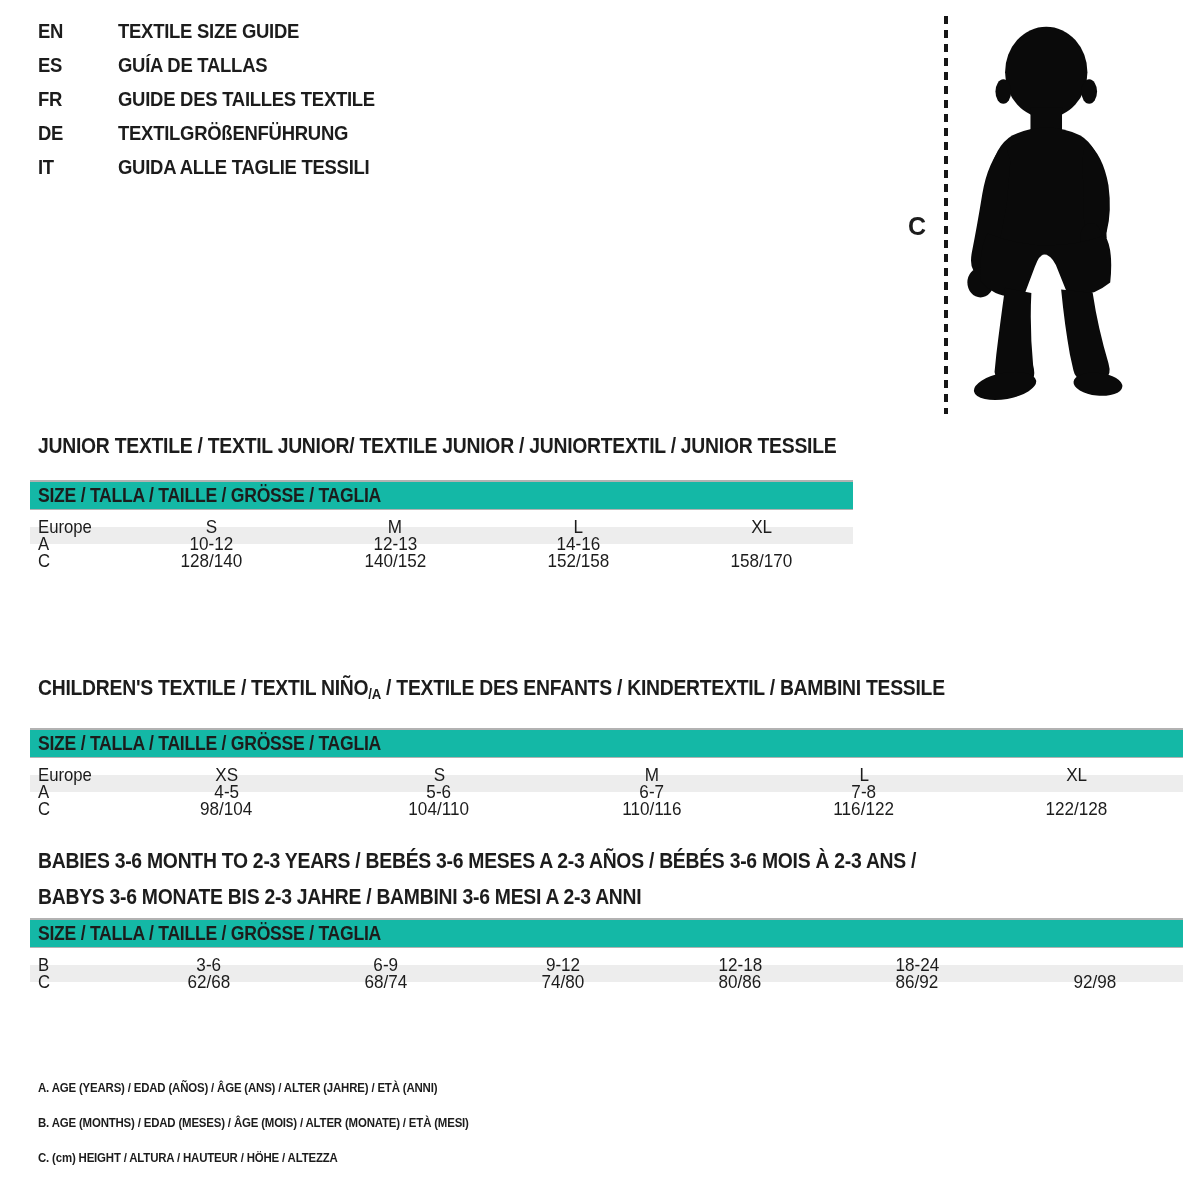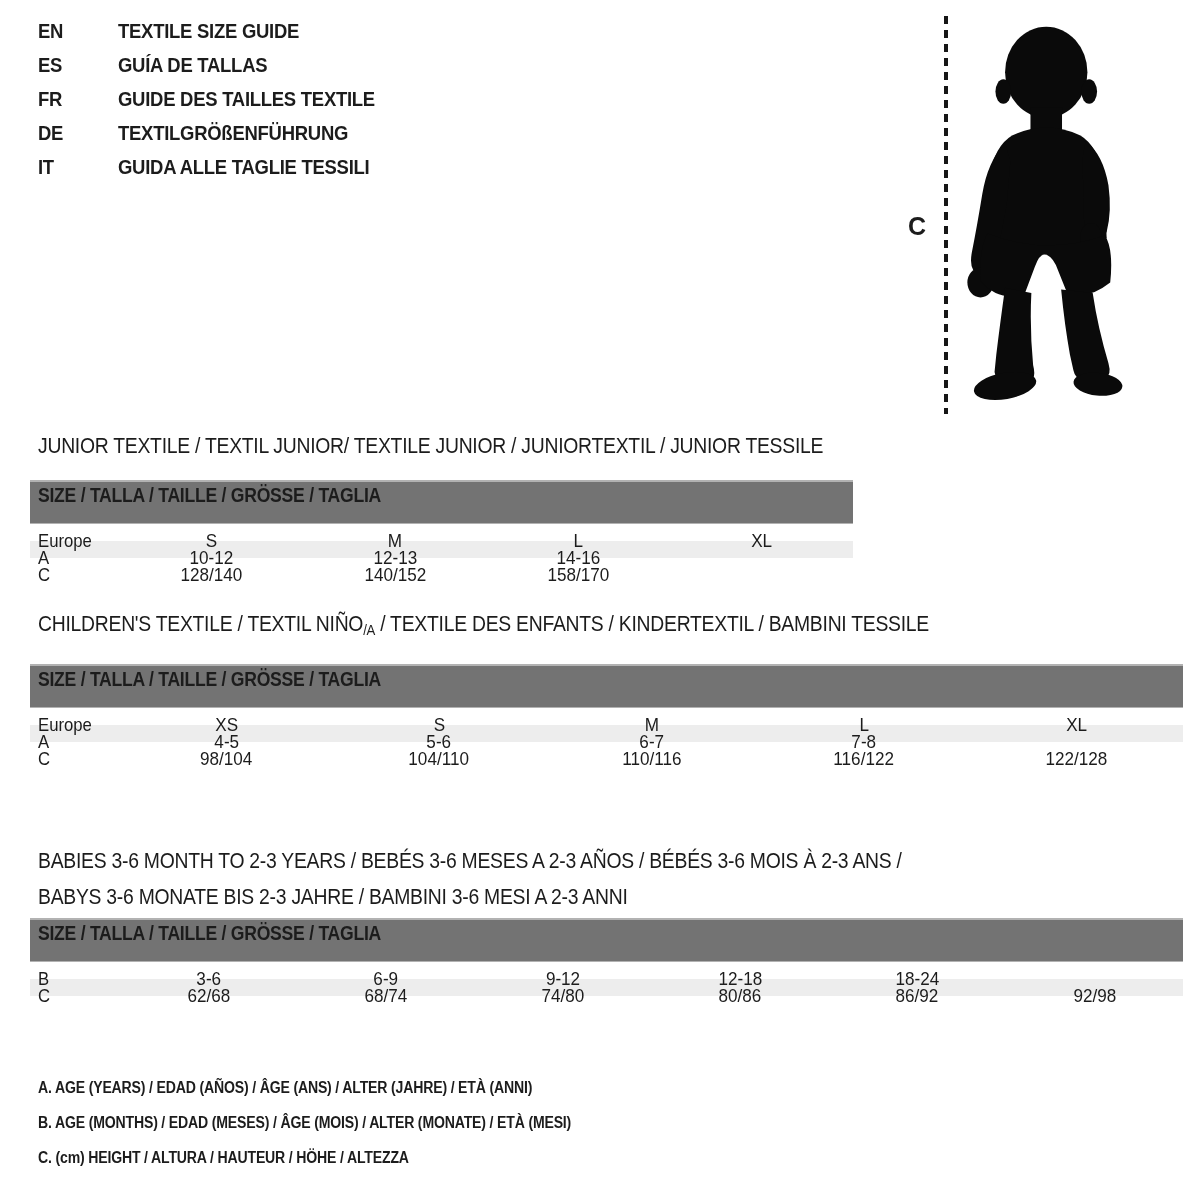--- a/index.html
+++ b/index.html
@@ -18,41 +18,41 @@
          font-weight:700;font-size:21px;line-height:34px;letter-spacing:-0.3px;}
 
   
   .height-line{position:absolute;left:944px;top:16px;width:4px;height:398px;
     background:repeating-linear-gradient(to bottom,#161616 0 8px,transparent 8px 14px);}
   .height-label{position:absolute;left:908px;top:212px;font-weight:700;font-size:25px;}
   .baby-svg{position:absolute;left:956px;top:12px;width:184px;height:408px;}
 
   
   .section{position:absolute;left:30px;}
-  .section h2{margin:0 0 0 8px;font-size:22px;font-weight:400;line-height:24px;letter-spacing:-0.3px;}
+  .section h2{margin:0 0 0 8px;font-size:22px;font-weight:700;line-height:24px;letter-spacing:-0.3px;}
   .sec-junior{top:434px;}
-  .sec-children{top:612px;}
+  .sec-children{top:676px;}
   .sec-babies{top:843px;}
   .sec-junior h2,.sec-children h2{margin-bottom:22px;}
   .sec-babies h2{line-height:36px;margin-bottom:3px;}
   .title-sub{font-size:15px;vertical-align:-4px;}
 
   .tbl{background:#ffffff;}
   .tbl-junior{width:823px;}
   .tbl-wide{width:1153px;}
-  .size-bar{height:44px;line-height:30px;background:#737373;padding-left:8px;
+  .size-bar{height:30px;line-height:30px;background:#14b8a6;padding-left:8px;
     font-weight:700;font-size:20px;letter-spacing:-0.3px;
     box-shadow:inset 0 2px 0 #b2b2b2, inset 0 -1px 0 #b2b2b2;}
   .trow{display:grid;height:17px;line-height:33px;font-weight:400;font-size:19px;}
   .trow.shaded{background:#ededed;}
   .tlabel{text-align:left;padding-left:8px;}
   .tcell{text-align:center;}
 
   
-  .footnotes{position:absolute;left:38px;top:1070px;font-weight:700;font-size:16px;
+  .footnotes{position:absolute;left:38px;top:1070px;font-weight:700;font-size:13px;
     line-height:35px;letter-spacing:-0.2px;}
 </style>
 </head>
 <body>
 
 <div class="page">
 
   <div class="langs">
     <span class="cond">EN</span>
     <span class="cond">TEXTILE SIZE GUIDE</span>
@@ -102,20 +102,21 @@
           <div class="trow shaded" style="grid-template-columns: 90px repeat(4, 1fr);">
             <div class="tlabel"><span class="cond">A</span></div>
             <div class="tcell"><span class="cond-c">10-12</span></div>
             <div class="tcell"><span class="cond-c">12-13</span></div>
             <div class="tcell"><span class="cond-c">14-16</span></div>
           </div>
           <div class="trow" style="grid-template-columns: 90px repeat(4, 1fr);">
             <div class="tlabel"><span class="cond">C</span></div>
             <div class="tcell"><span class="cond-c">128/140</span></div>
             <div class="tcell"><span class="cond-c">140/152</span></div>
+            <div class="tcell"><span class="cond-c">152/158</span></div>
             <div class="tcell"><span class="cond-c">158/170</span></div>
           </div>
         </div>
     </div>
   </section>
 
   <section class="section sec-children">
     <h2><span class="cond"><span>CHILDREN'S TEXTILE / TEXTIL NIÑO</span><span class="title-sub">/A</span><span> / TEXTILE DES ENFANTS / KINDERTEXTIL / BAMBINI TESSILE</span></span></h2>
     <div class="tbl tbl-wide">
       <div class="size-bar"><span class="cond">SIZE / TALLA / TAILLE / GRÖSSE / TAGLIA</span></div>

